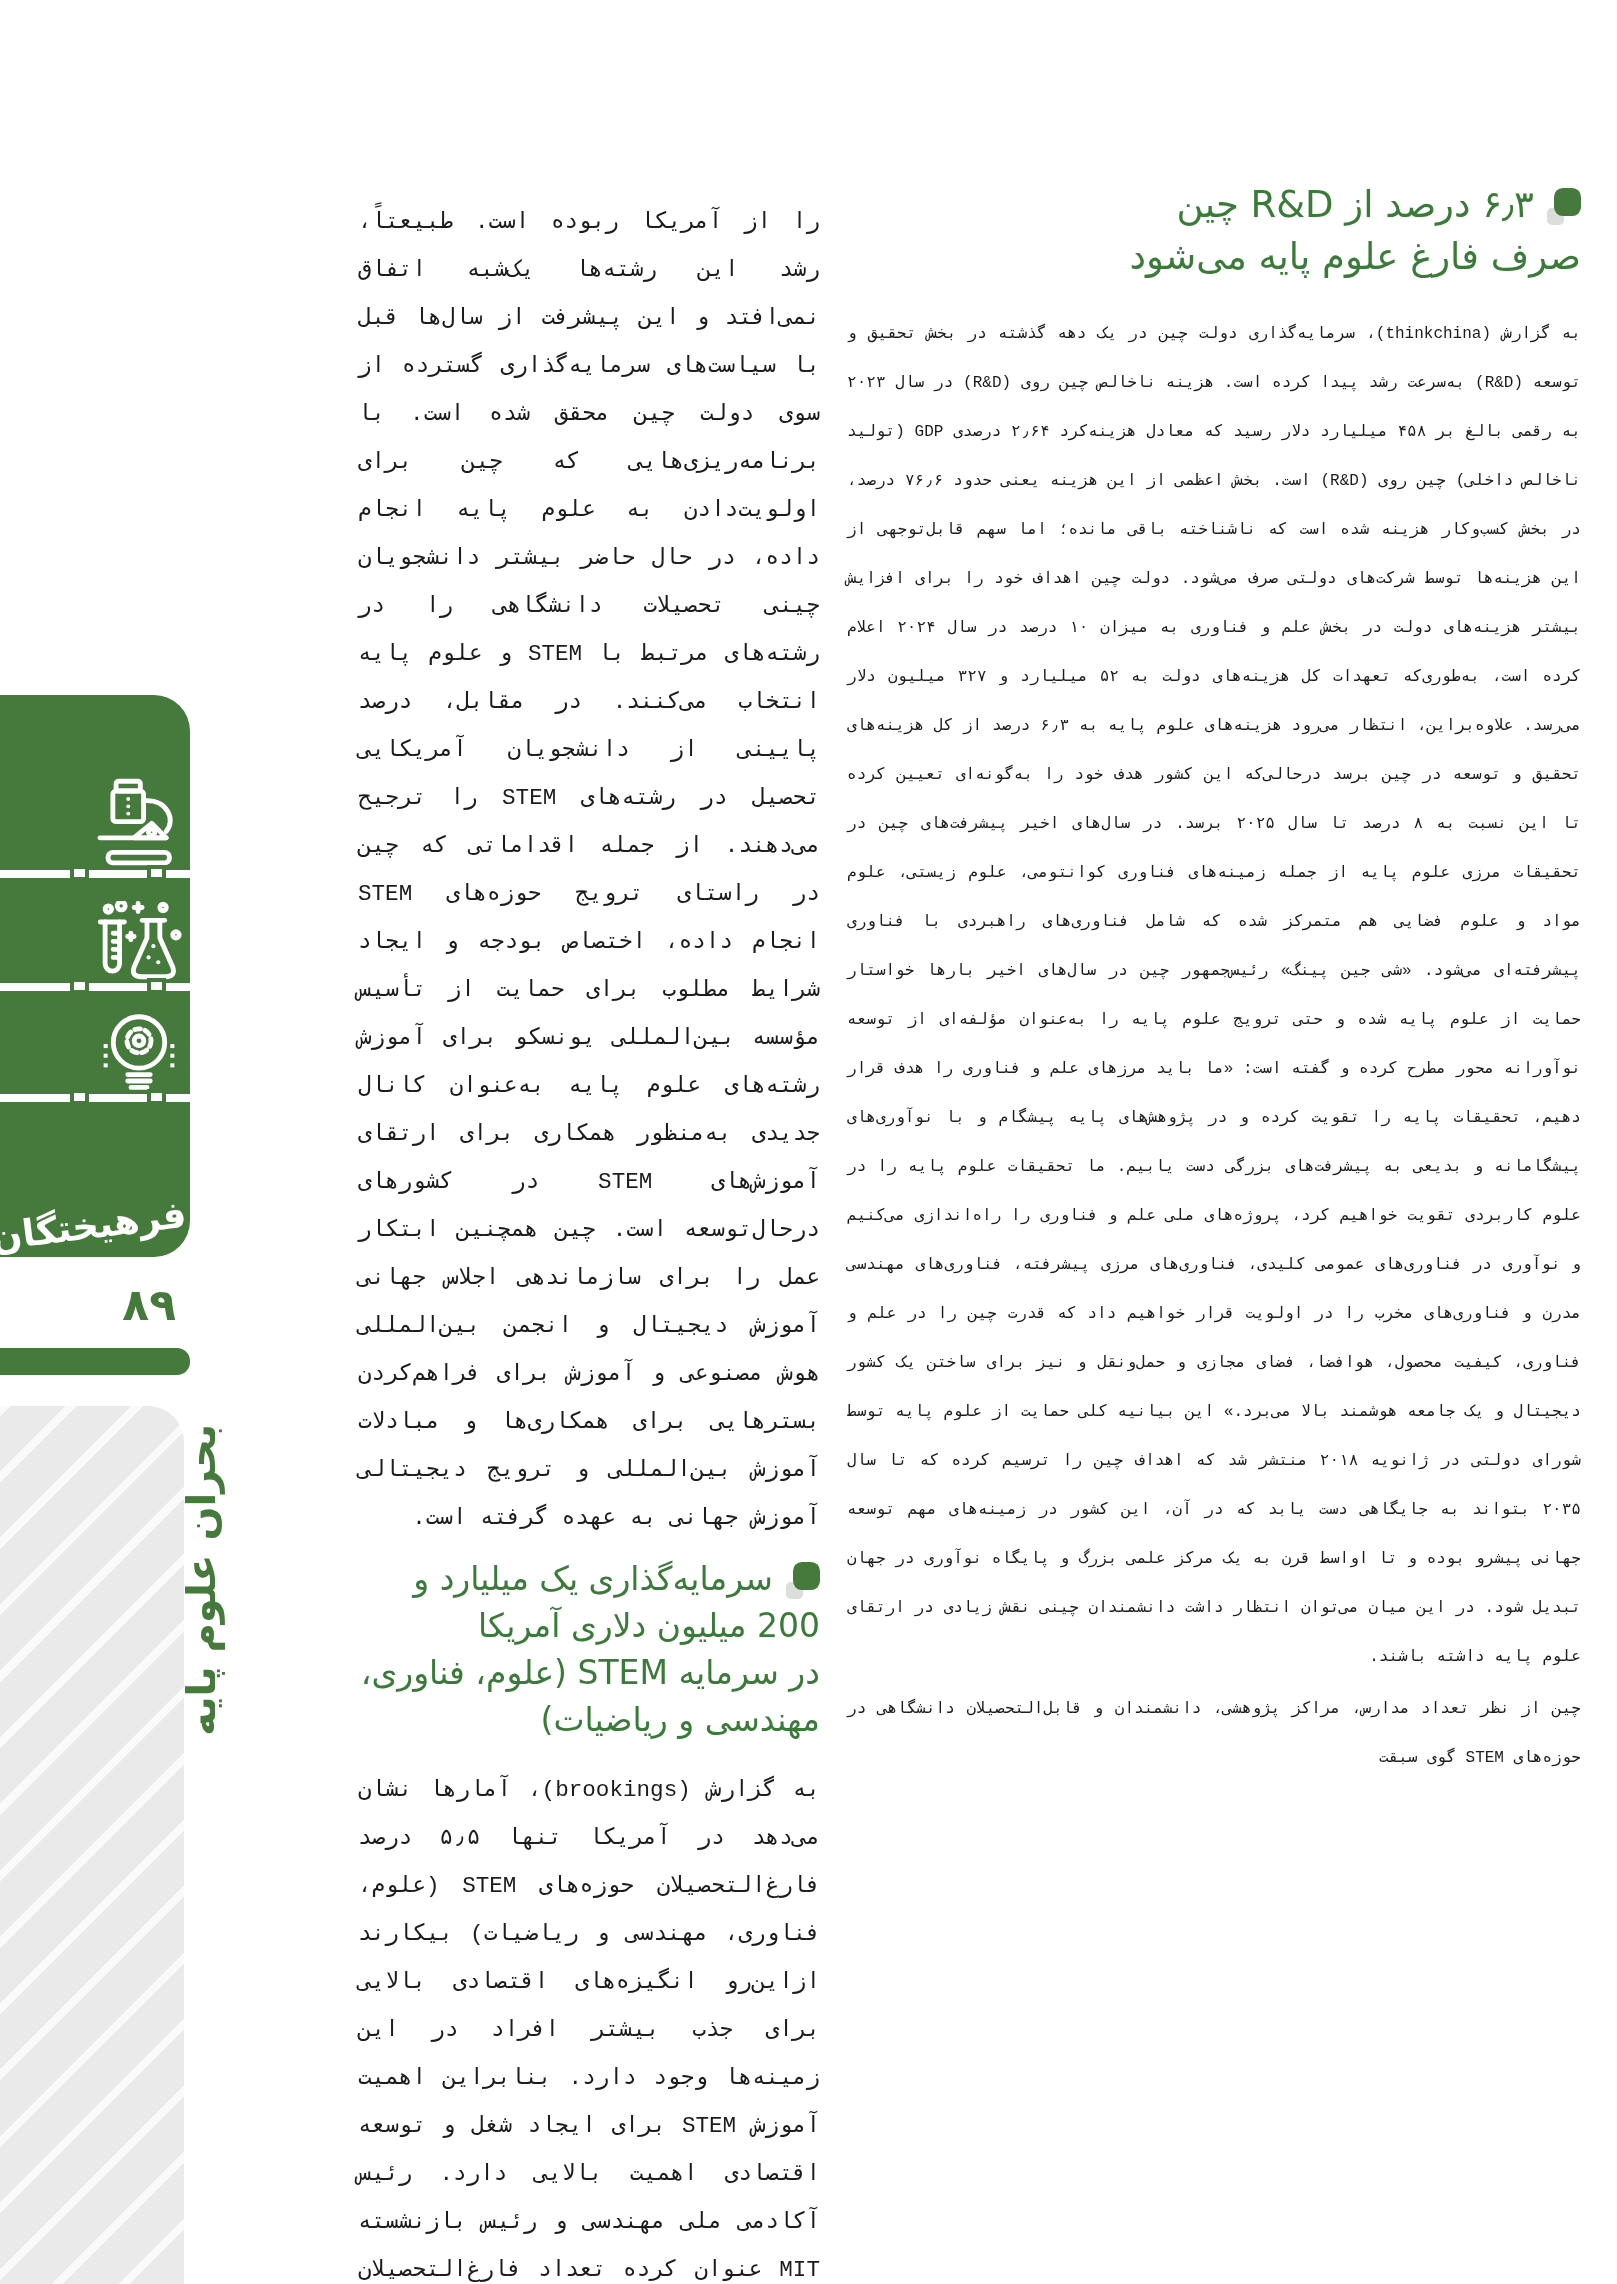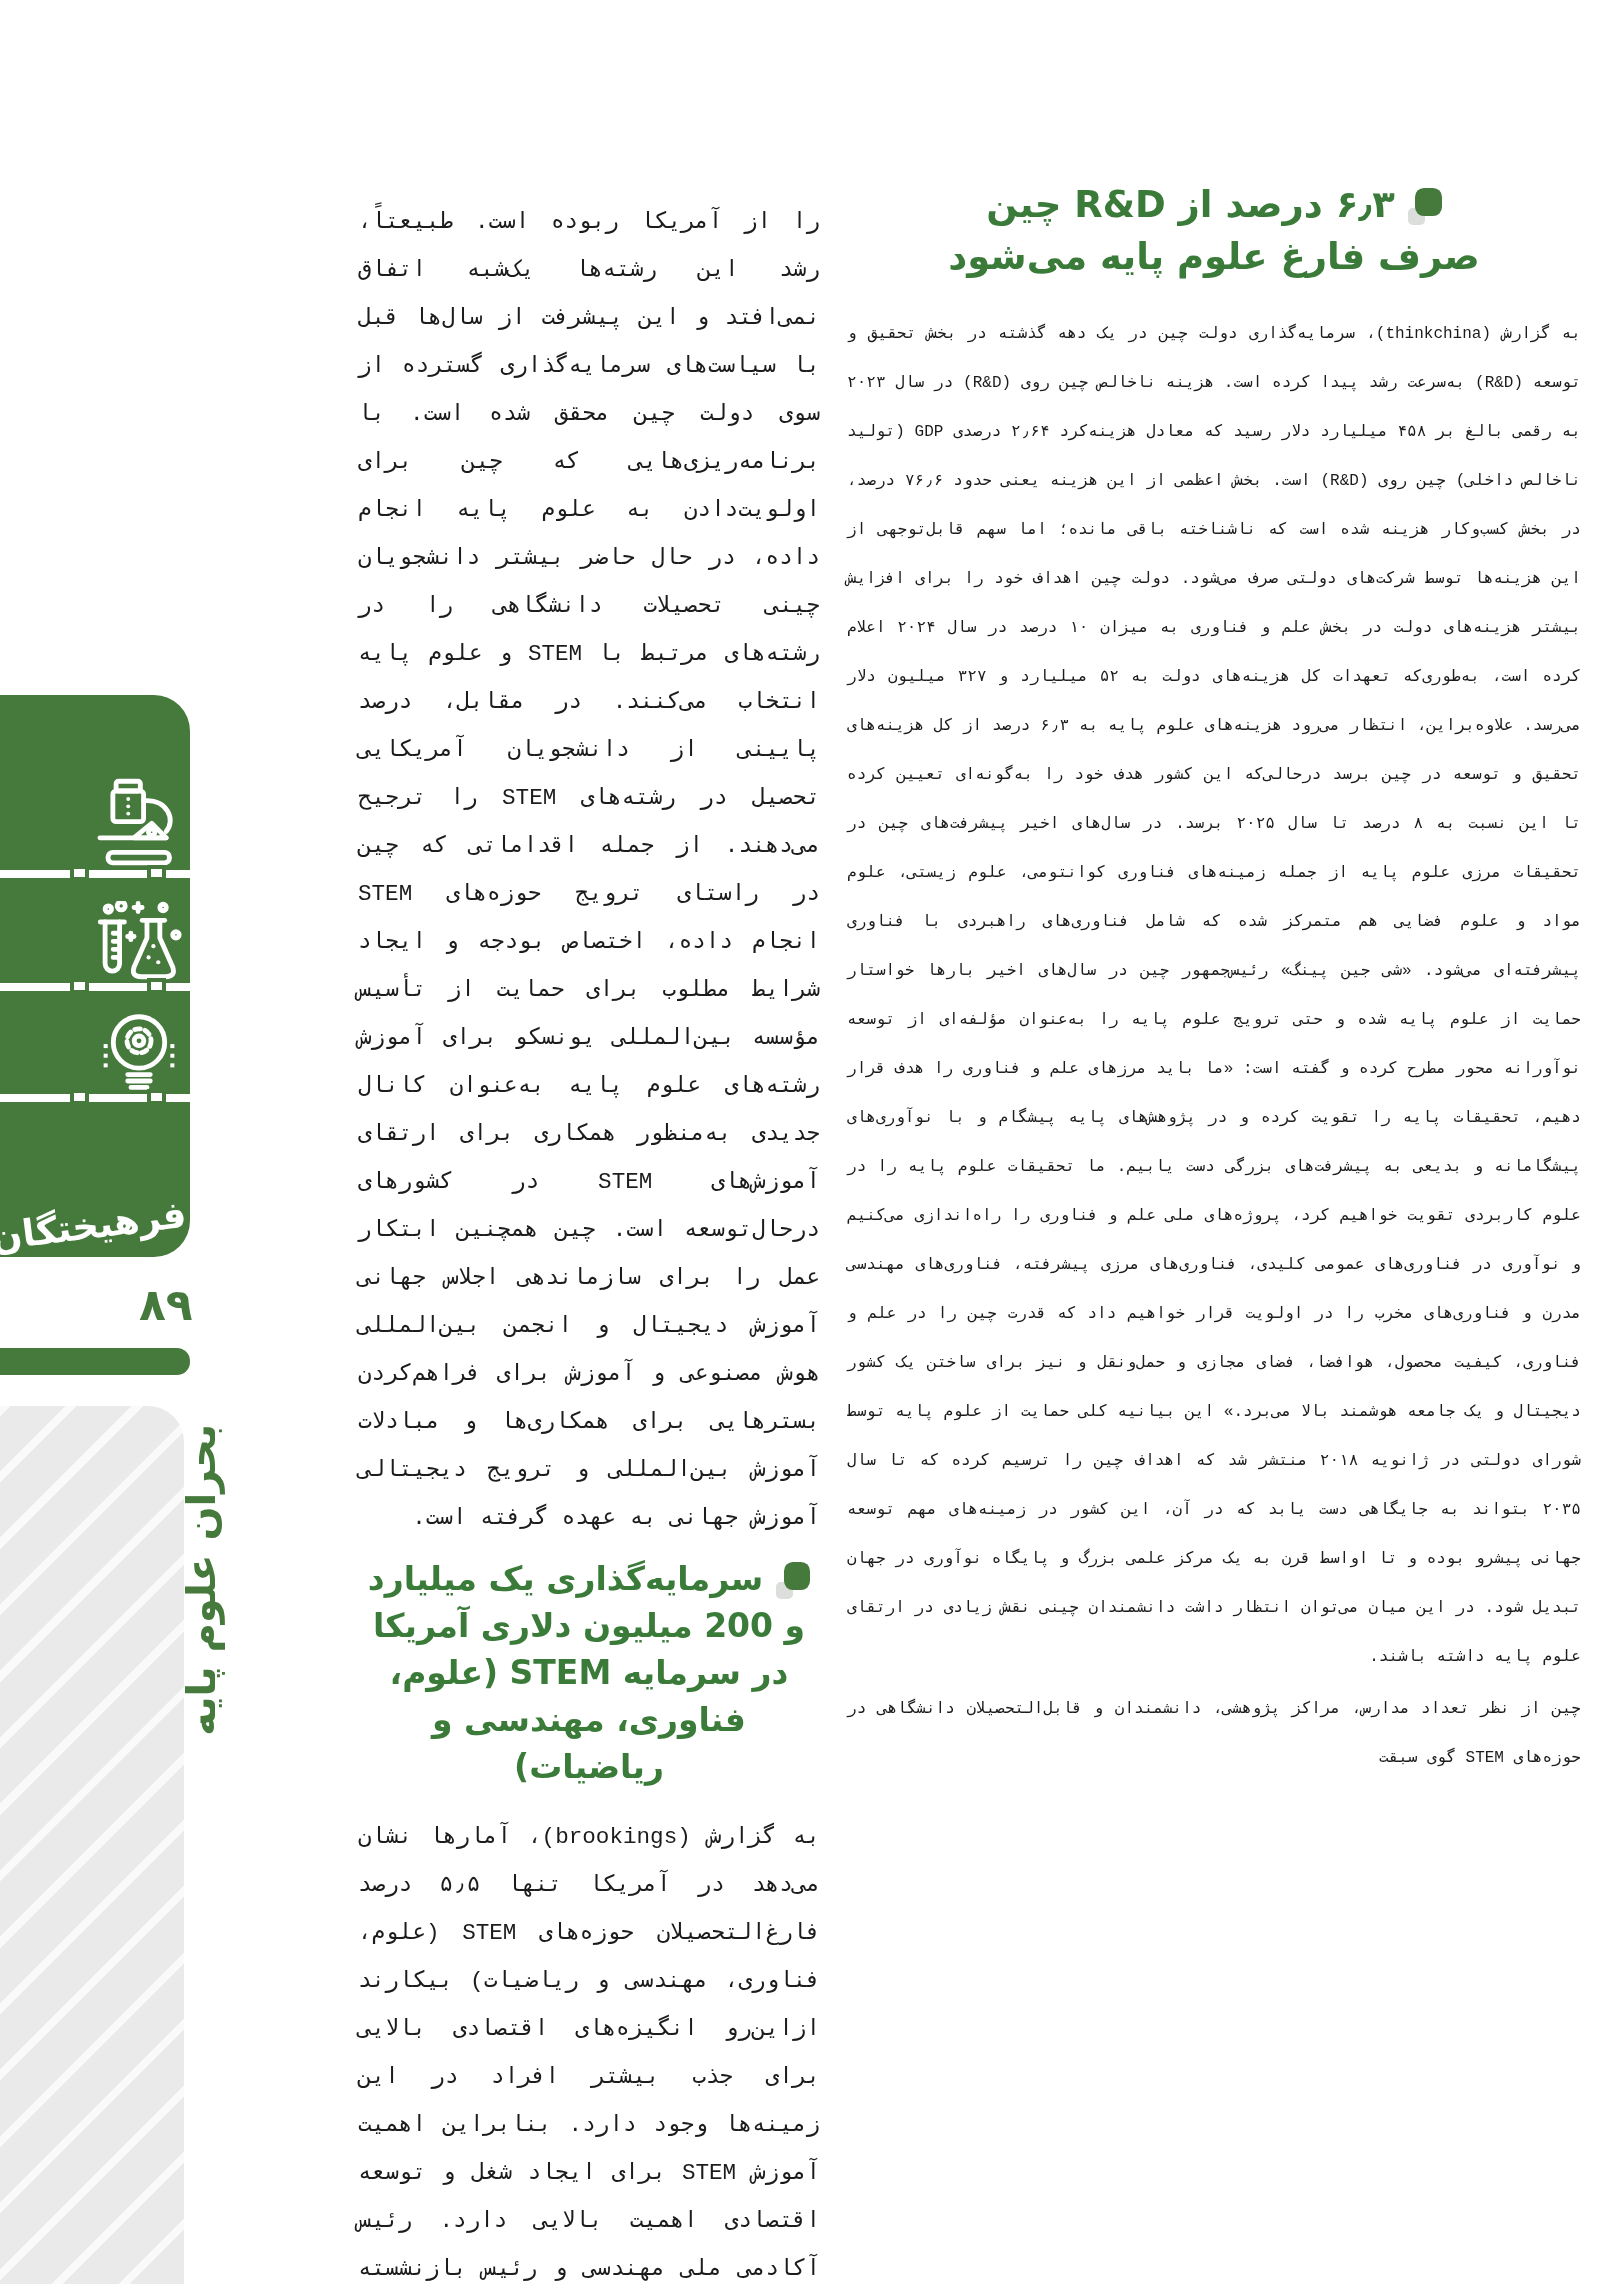--- a/index.html
+++ b/index.html
@@ -21,21 +21,21 @@
   .blk3{top:991px; height:103px;}
   .blk4{top:1102px; height:155px; border-radius:0 0 36px 0;}
   .side-icon{position:absolute; bottom:3.2px; right:6.4px;}
   .chip{position:absolute; width:19.3px; height:16px; background:#fff; border:4px solid var(--green); box-sizing:border-box;}
   .brand-logo{
     position:absolute; left:0; right:3.2px; bottom:9.7px; text-align:center;
     color:#fff; font-size:37px; font-weight:bold; transform:rotate(-7deg);
     letter-spacing:-0.8px;
   }
   .page-num{
-    position:absolute; top:1279px; left:140px; width:58px; text-align:left;
+    position:absolute; top:1279px; left:119px; width:58px; text-align:right;
     color:var(--green); font-size:44px; font-weight:600;
   }
   .green-bar{
     position:absolute; top:1348px; left:0; width:191px; height:26.6px;
     background:var(--green); border-radius:0 13px 13px 0;
   }
   .stripe-block{
     position:absolute; top:1406px; left:0; width:185px; height:878px;
     border-radius:0 36px 0 0;
     background:repeating-linear-gradient(135deg, rgba(255,255,255,.75) 0 8px, rgba(255,255,255,0) 8px 47px), var(--stripe-bg);
@@ -46,21 +46,21 @@
     white-space:nowrap; color:var(--green); font-size:40px; font-weight:600;
     line-height:53px;
   }
   
   .col{position:absolute; color:var(--ink);}
   .col-right{left:848px; top:179px; width:734px;}
   .col-left{left:359px; top:198px; width:462px;}
   .col p{margin:0 0 3.2px 0; text-align:justify;font-family:Liberation Mono, monospace;}
   .col-right p{font-size:16px; line-height:49px;}
   .col-left p{font-size:22.6px; line-height:48px;}
-  .sec-heading{text-align:center; color:var(--green-text); font-weight:bold;}
+  .sec-heading{text-align:right; color:var(--green-text); font-weight:normal;}
   .col-right .sec-heading{margin-bottom:27px;}
   .col-left .sec-heading{margin:13px 0 22.6px 0;}
   .col-right .h-line{font-size:37px; line-height:52px;}
   .col-left .h-line{font-size:33px; line-height:47px;}
   .bullet{position:relative; display:inline-block; width:34px; height:37px; margin-left:13px; vertical-align:middle;}
   .bullet .sq-gray{position:absolute; bottom:0; left:0; width:17px; height:17px; background:var(--gray-chip); border-radius:4.8px; box-shadow:0 0 0 4px #fff;}
   .bullet .sq-green{position:absolute; top:0; right:0; width:26.6px; height:28px; background:var(--green); border-radius:8.9px;}
   svg{display:block;}
 </style>
 </head>

